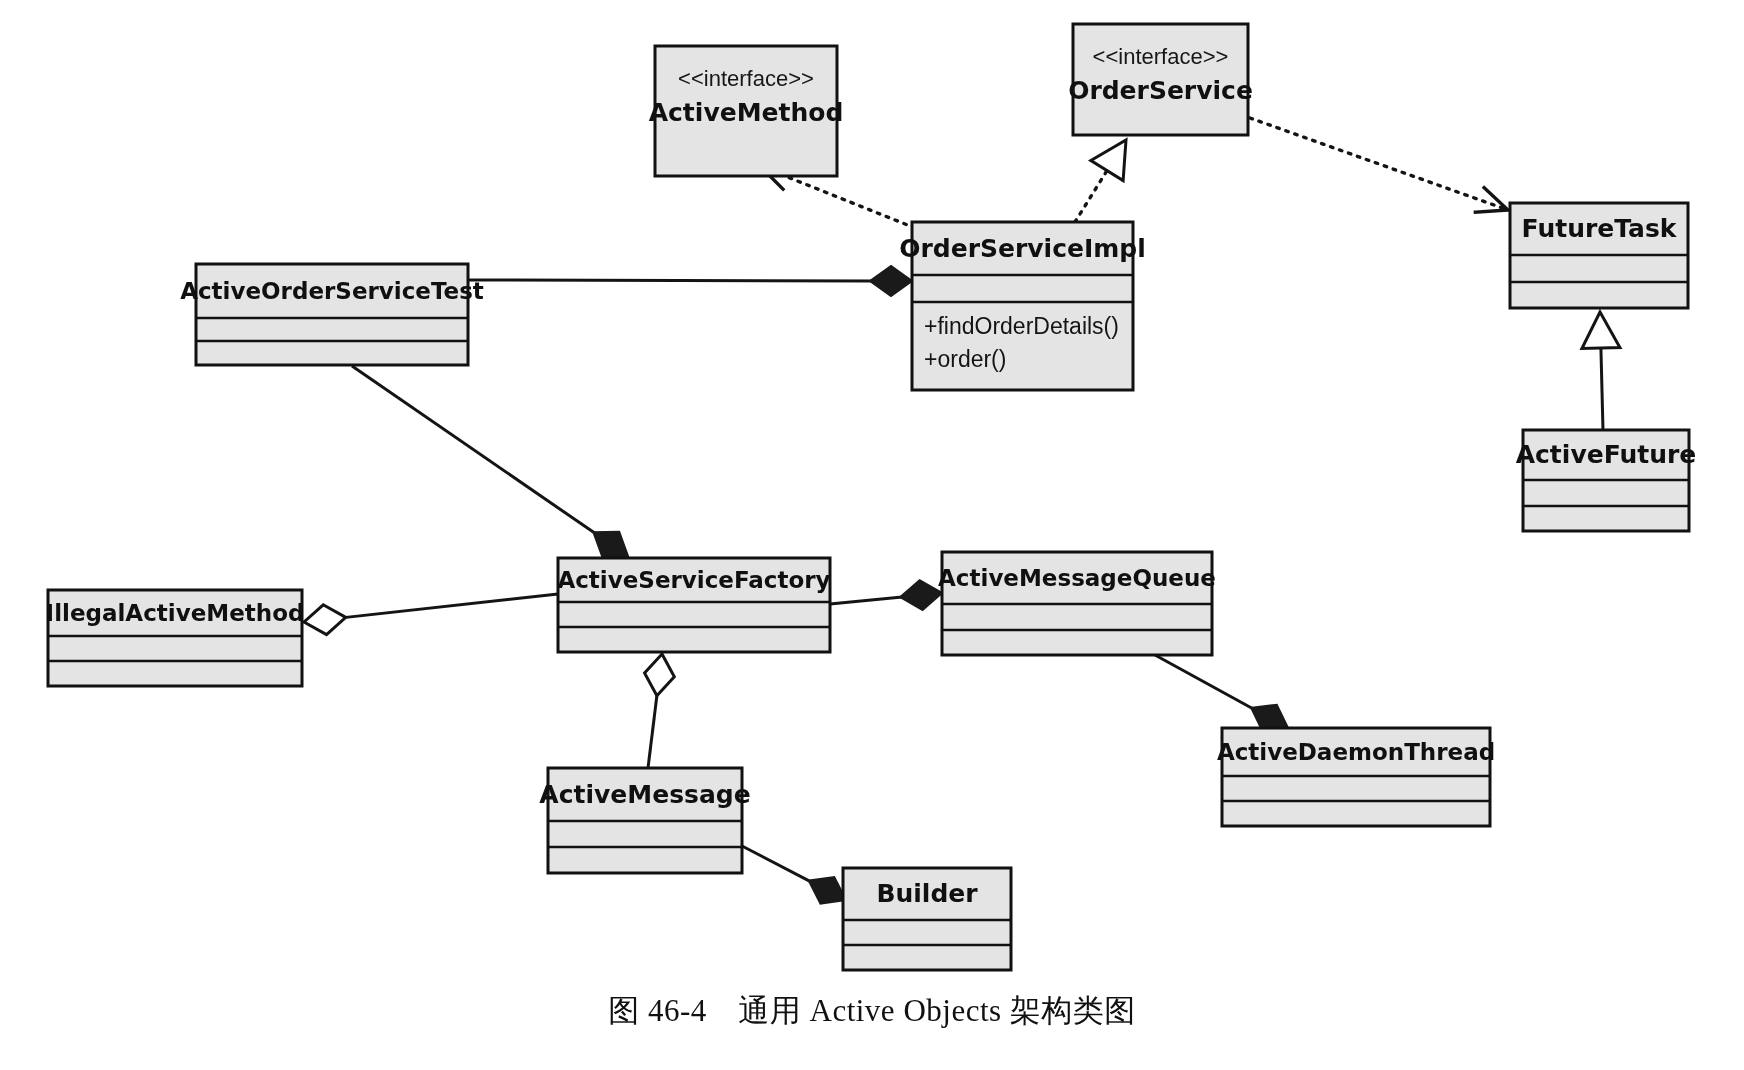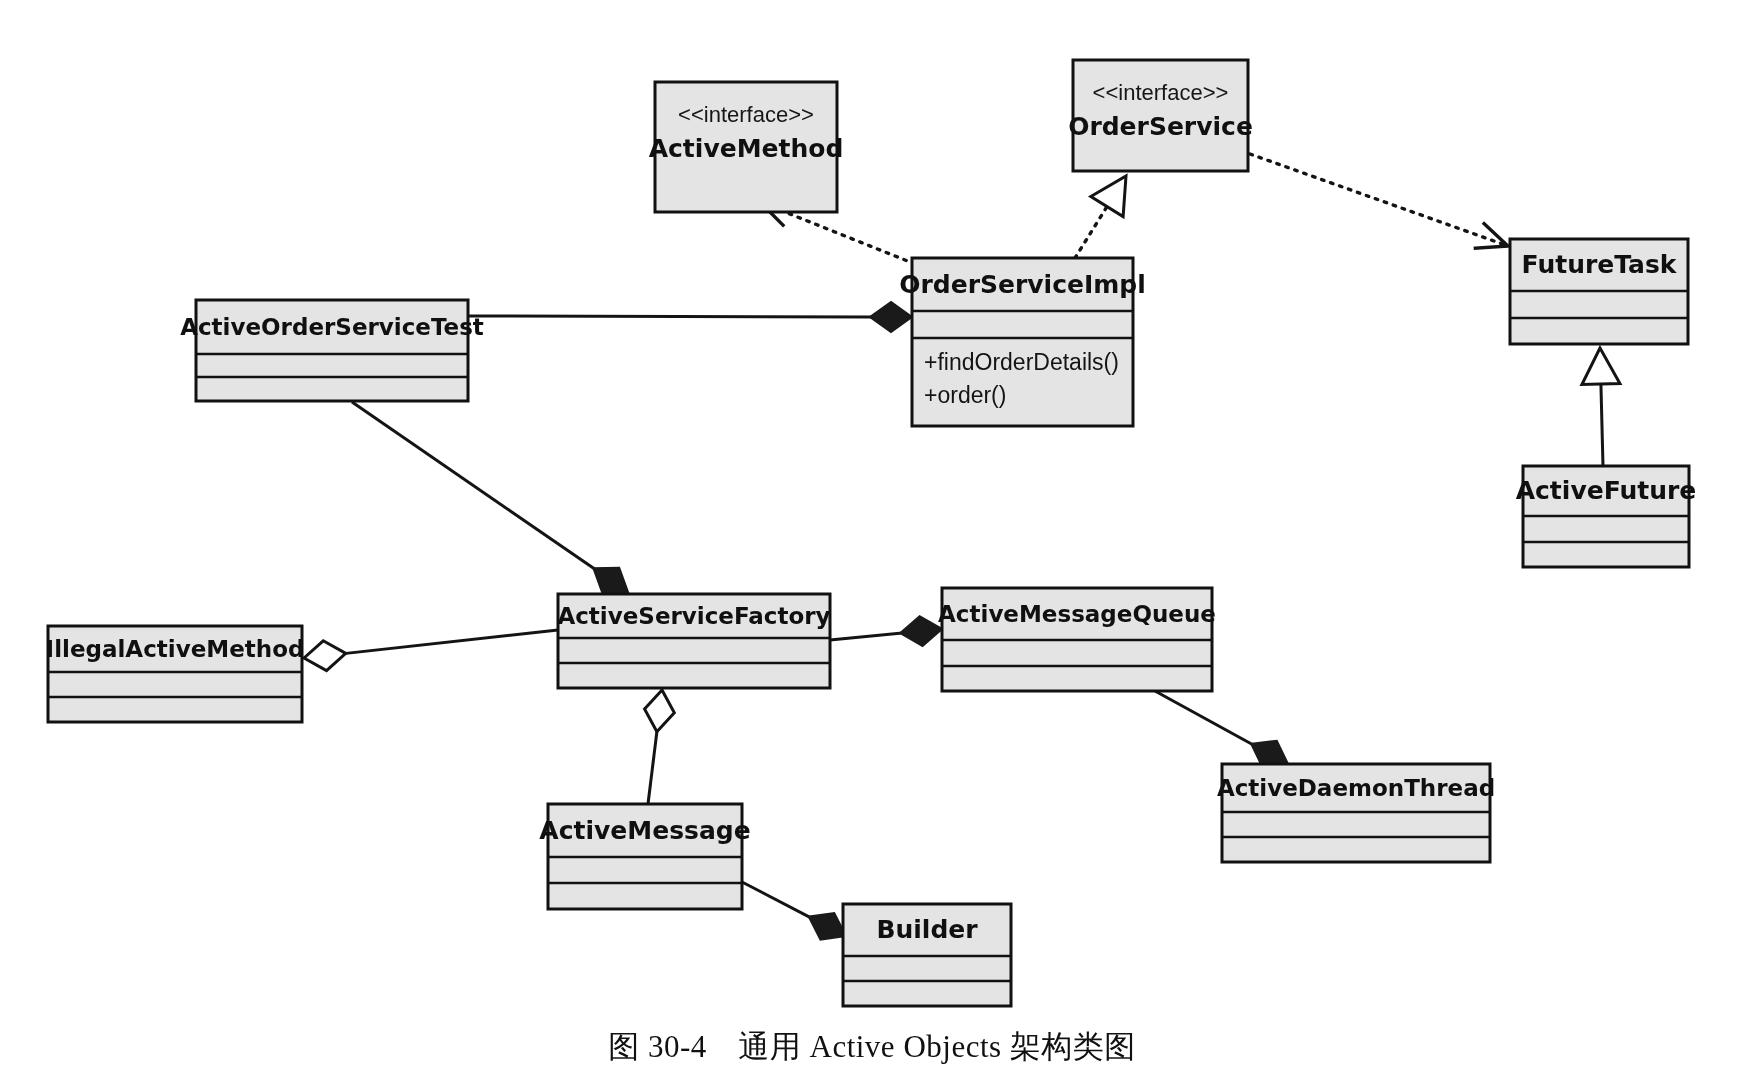--- a/index.html
+++ b/index.html
@@ -12,21 +12,20 @@
     width: 1744px;
     height: 1070px;
     font-family: "Liberation Sans", sans-serif;
     overflow: hidden;
     position: relative;
   }
   #diagram-root {
     position: relative;
     width: 1744px;
     height: 772px;
-    margin-top: 36px;
   }
   svg#uml-canvas {
     position: absolute;
     top: 0;
     left: 0;
     width: 1744px;
     height: 1070px;
     display: block;
   }
   .cls-box-rect {
@@ -222,14 +221,14 @@
           <text x="645" y="795.5" class="cls-name">ActiveMessage</text>
         </g>
         <g>
           <rect x="843" y="868" width="168" height="102" class="cls-box-rect"></rect>
           <line x1="843" y1="920" x2="1011" y2="920" class="cls-divider"></line>
           <line x1="843" y1="945" x2="1011" y2="945" class="cls-divider"></line>
           <text x="927" y="895" class="cls-name">Builder</text>
         </g>
       </g>
   </svg>
-  <div id="caption">图 30-4　通用 Active Objects 架构类图</div>
+  <div id="caption">图 46-4　通用 Active Objects 架构类图</div>
 </div>
 
 </body></html>

